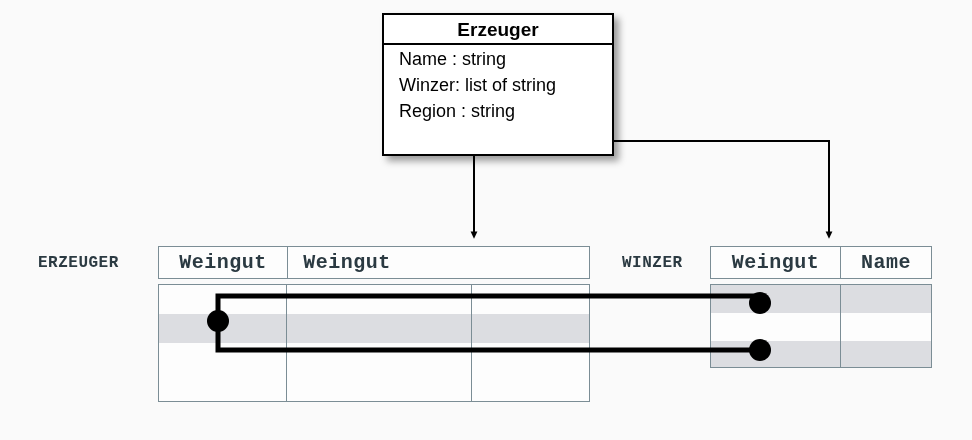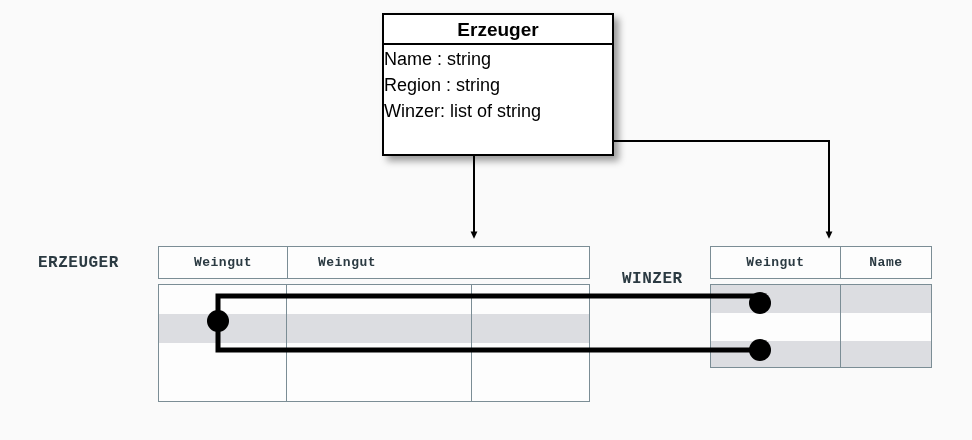--- a/index.html
+++ b/index.html
@@ -36,21 +36,21 @@
     height: 30px;
     line-height: 30px;
     text-align: center;
     font-weight: bold;
     font-size: 19px;
     color: #000;
     border-bottom: 2px solid #000;
     box-sizing: border-box;
   }
   .uml-attrs {
-    padding: 1px 0 0 0;
+    padding: 1px 0 0 15px;
   }
   .uml-attr {
     font-size: 18px;
     line-height: 26px;
     color: #000;
     white-space: nowrap;
   }
   .rel-label {
     position: absolute;
     font-family: "Liberation Mono", monospace;
@@ -63,21 +63,21 @@
   .rel-head {
     position: absolute;
     display: flex;
     border: 1px solid #7b8d95;
     box-sizing: border-box;
     background: #fdfdfd;
   }
   .rel-head .cell {
     font-family: "Liberation Mono", monospace;
     font-weight: bold;
-    font-size: 13px;
+    font-size: 20px;
     color: #2b3a42;
     display: flex;
     align-items: center;
     justify-content: center;
     box-sizing: border-box;
     border-right: 1px solid #7b8d95;
     letter-spacing: 0.5px;
   }
   .rel-head .cell:last-child { border-right: none; }
 
@@ -117,22 +117,22 @@
 </style>
 </head>
 <body>
 
 <div id="stage">
 
   <div class="uml-class">
     <div class="uml-title">Erzeuger</div>
     <div class="uml-attrs">
       <div class="uml-attr">Name : string</div>
+      <div class="uml-attr">Winzer: list of string</div>
       <div class="uml-attr">Region : string</div>
-      <div class="uml-attr">Winzer: list of string</div>
     </div>
   </div>
 
   <div class="rel-label" style="left:38px; top:254px;">ERZEUGER</div>
 
   <div class="rel-head" style="left:158px; top:246px; width:432px; height:33px;">
     <div class="cell" style="width:129px;">Weingut</div>
     <div class="cell" style="width:118px;">Weingut</div>
   </div>
 
@@ -152,21 +152,21 @@
       <div class="cell" style="width:185px;"></div>
       <div class="cell" style="width:118px;"></div>
     </div>
     <div class="rel-row" style="height:29px;">
       <div class="cell" style="width:129px;"></div>
       <div class="cell" style="width:185px;"></div>
       <div class="cell" style="width:118px;"></div>
     </div>
   </div>
 
-  <div class="rel-label" style="left:622px; top:270px;">WINZER</div>
+  <div class="rel-label" style="left:622px; top:254px;">WINZER</div>
 
   <div class="rel-head" style="left:710px; top:246px; width:222px; height:33px;">
     <div class="cell" style="width:131px;">Weingut</div>
     <div class="cell" style="width:91px;">Name</div>
   </div>
 
   <div class="rel-body" style="left:710px; top:284px; width:222px; height:84px;">
     <div class="rel-row hl" style="height:28px;">
       <div class="cell" style="width:131px;"></div>
       <div class="cell" style="width:91px;"></div>

